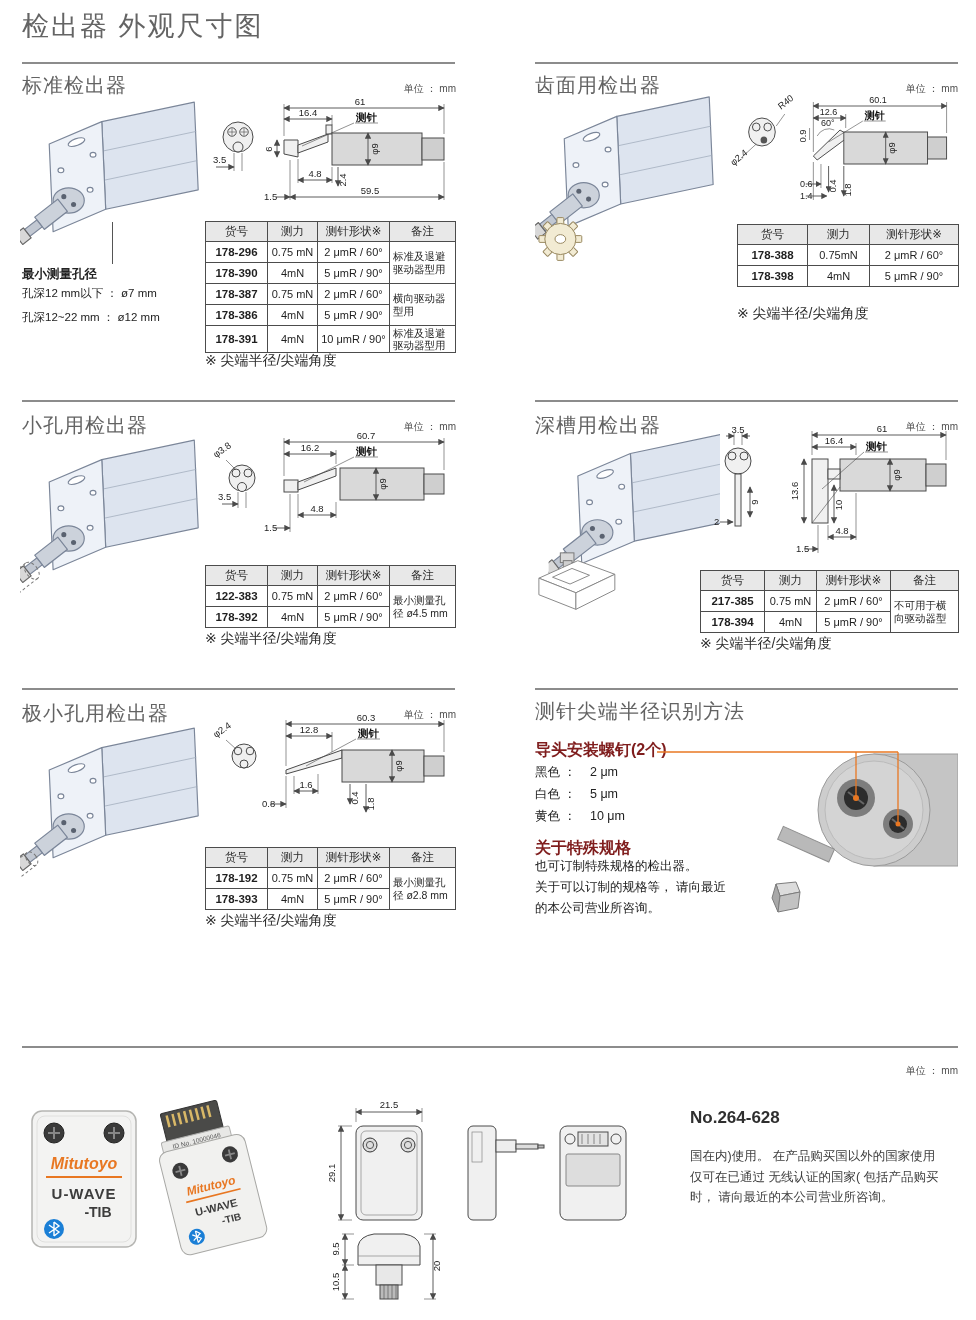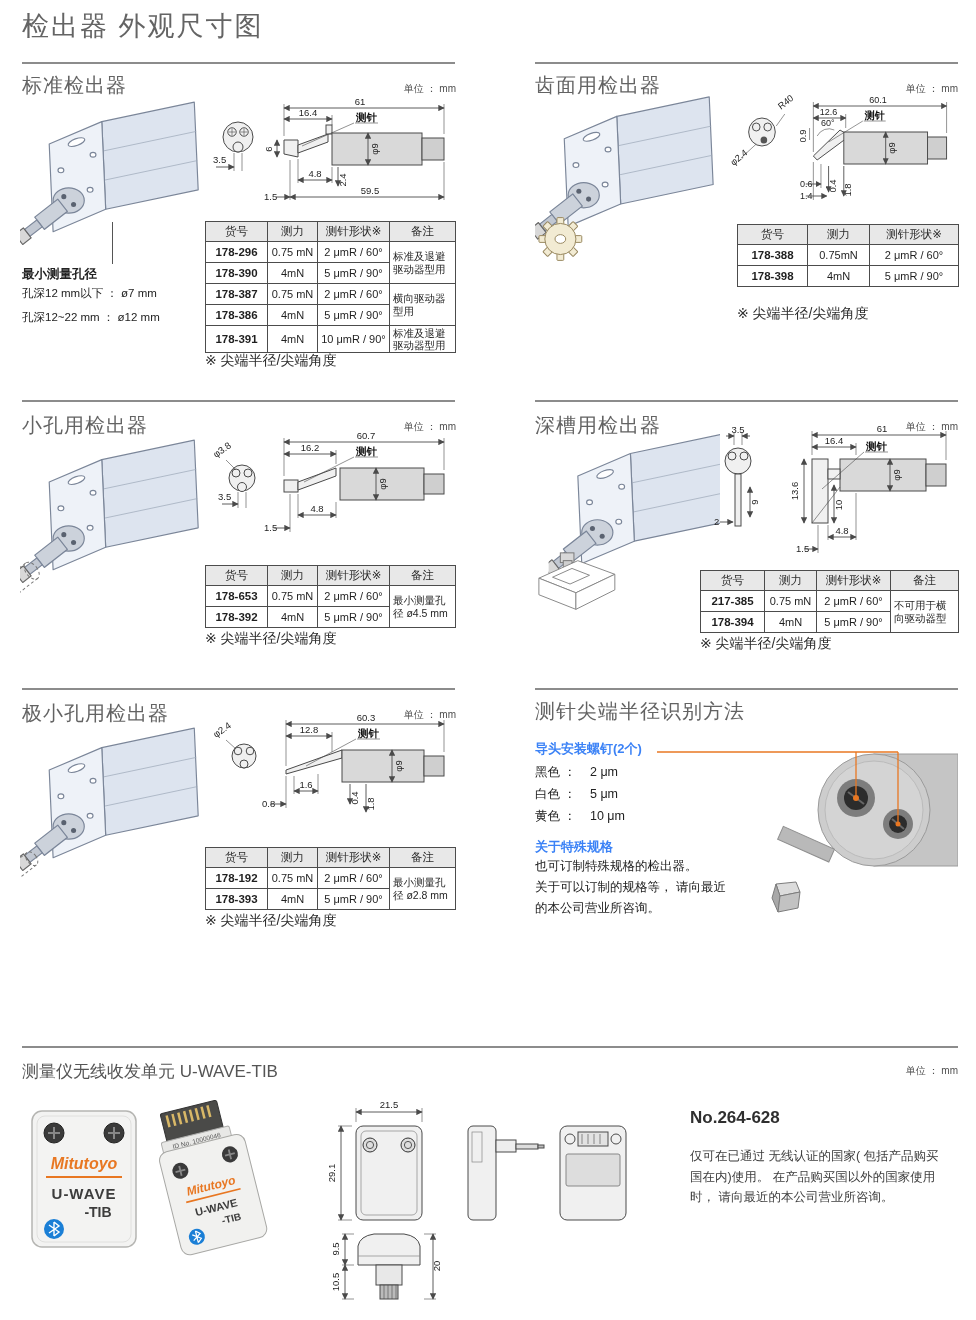--- a/index.html
+++ b/index.html
@@ -11,21 +11,21 @@
   .rule{position:absolute;height:2px;background:#8c8c8c;}
   table.spec{position:absolute;border-collapse:collapse;table-layout:fixed;background:#fff;}
   .spec th{background:#e8e8e8;border:1.4px solid #4c4c4c;font-size:11.5px;font-weight:normal;color:#2b2b2b;padding:2px 1px;}
   .spec td{border:1.4px solid #4c4c4c;font-size:11px;color:#1f1f1f;text-align:center;padding:1px 2px;height:18px;}
   .spec td.code{font-weight:bold;font-size:11.5px;}
   .spec td.rm{font-size:10.5px;text-align:left;line-height:1.15;padding:1px 3px;}
   .fnote{position:absolute;font-size:14px;color:#2e2e2e;}
   .mh-t{position:absolute;font-size:12.5px;font-weight:bold;color:#222;}
   .mh-l{position:absolute;font-size:11.5px;color:#222;}
   .vline{position:absolute;width:1px;background:#555;}
-  .tp-label{position:absolute;font-weight:bold;font-size:13px;color:#3b82f6;}
+  .tp-label{position:absolute;font-weight:bold;font-size:16px;color:#7f1d1d;}
   .tp-line{position:absolute;font-size:12.5px;color:#222;}
   .tp-line .val{margin-left:14px;}
   .subtitle{position:absolute;font-size:17px;color:#555;}
   .partno{position:absolute;font-size:17px;font-weight:bold;color:#2f2f2f;text-align:right;}
   .desc{position:absolute;font-size:12.5px;color:#3d3d3d;line-height:1.65;width:276px;}
   svg{position:absolute;}
   svg text{font-family:"Liberation Sans","DejaVu Sans",sans-serif;}
   .dt{font-size:9.5px;fill:#1e1e1e;}
   .dtb{font-size:10.5px;font-weight:bold;fill:#111;}
   .dl{stroke:#4a4a4a;stroke-width:0.9;fill:none;}
@@ -324,21 +324,21 @@
     <thead>
         <tr>
       <th>货号</th>
       <th>测力</th>
       <th>测针形状※</th>
       <th>备注</th>
     </tr>
       </thead>
     <tbody>
       <tr>
-        <td class="code">178-653</td>
+        <td class="code">122-383</td>
         <td>0.75 mN</td>
         <td>2 μmR / 60°</td>
         <td class="rm" rowspan="2">最小测量孔径 ø4.5 mm</td>
       </tr>
       <tr>
         <td class="code">178-392</td>
         <td>4mN</td>
         <td>5 μmR / 90°</td>
       </tr>
     </tbody>
@@ -557,21 +557,20 @@
     <circle cx="128" cy="88" r="2.5" fill="#e87722"></circle>
   </svg>
 
   <svg style="left:655px;top:744px" width="300" height="85" viewBox="0 0 300 85">
     <path d="M2,8 H243" stroke="#e87722" stroke-width="1.3" fill="none"></path>
     <line x1="201" y1="8" x2="201" y2="52" stroke="#e87722" stroke-width="1.3"></line>
     <line x1="243" y1="8" x2="243" y2="78" stroke="#e87722" stroke-width="1.3"></line>
   </svg>
 
   <div class="rule" style="left:22px;top:1046px;width:936px"></div>
-  <div class="subtitle" style="left:22px;top:1060px">测量仪无线收发单元 U-WAVE-TIB</div>
   <div class="unit" style="left:888px;top:1064px">单位 ： mm</div>
 
   <svg style="left:28px;top:1105px" width="112" height="148" viewBox="0 0 112 148">
     <rect x="4" y="6" width="104" height="136" rx="10" fill="#f3f3f2" stroke="#b5b5b2" stroke-width="1.5"></rect>
     <rect x="9" y="11" width="94" height="126" rx="8" fill="none" stroke="#e0e0de"></rect>
     <circle cx="26" cy="28" r="10" fill="#3a3a3a" stroke="#222"></circle>
     <line x1="20" y1="28" x2="32" y2="28" stroke="#888" stroke-width="2"></line>
       <line x1="26" y1="22" x2="26" y2="34" stroke="#888" stroke-width="2"></line>
     <circle cx="86" cy="28" r="10" fill="#3a3a3a" stroke="#222"></circle>
     <line x1="80" y1="28" x2="92" y2="28" stroke="#888" stroke-width="2"></line>
@@ -664,18 +663,18 @@
     <line x1="37" y1="177" x2="37" y2="211" class="dl" marker-start="url(#ar)" marker-end="url(#ar)"></line>
     <text transform="rotate(-90 31 194)" x="31" y="194" class="dt" text-anchor="middle">10.5</text>
     <line x1="116" y1="146" x2="128" y2="146" class="ex"></line>
       <line x1="116" y1="211" x2="128" y2="211" class="ex"></line>
     <line x1="125" y1="146" x2="125" y2="211" class="dl" marker-start="url(#ar)" marker-end="url(#ar)"></line>
     <text transform="rotate(-90 132 178)" x="132" y="178" class="dt" text-anchor="middle">20</text>
   </svg>
 
   <div class="partno" style="left:690px;top:1108px">No.264-628</div>
   <div class="desc" style="left:690px;top:1146px">
+    <div>国在内)使用。  在产品购买国以外的国家使用</div>
     <div>仅可在已通过 无线认证的国家( 包括产品购买</div>
-    <div>国在内)使用。  在产品购买国以外的国家使用</div>
     <div>时， 请向最近的本公司营业所咨询。</div>
   </div>
 
 </div>
 
 </body></html>

